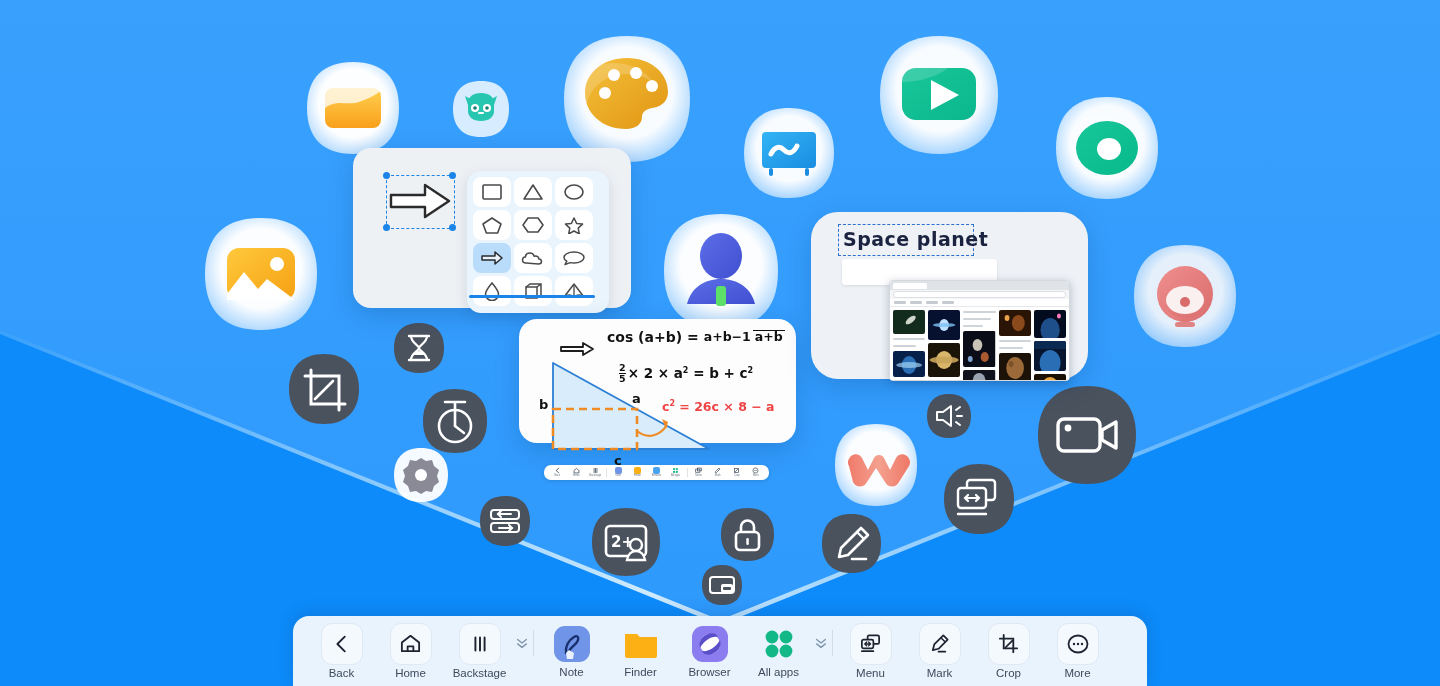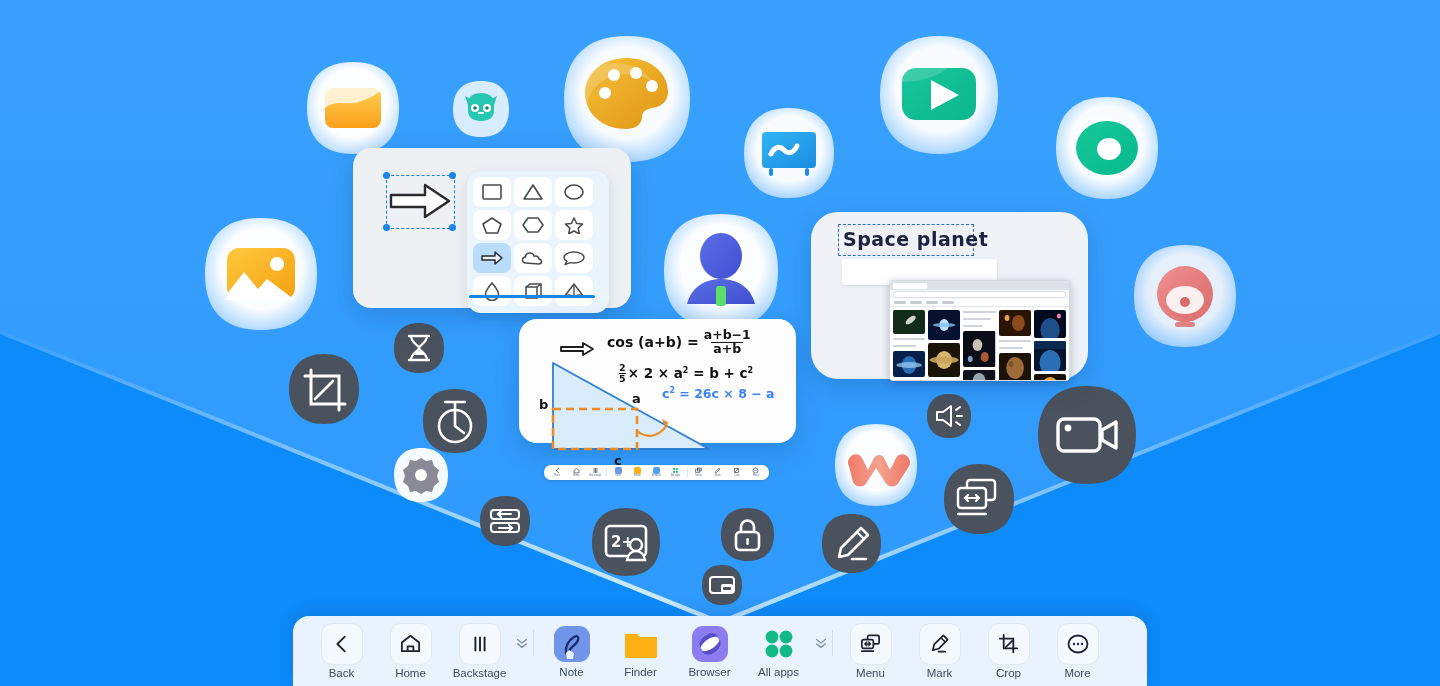--- a/index.html
+++ b/index.html
@@ -491,33 +491,33 @@
       <path d="M34 44 L190 130 L34 130 Z" fill="#d9ecfb" stroke="#2b7fd4" stroke-width="1.8" stroke-linejoin="round"></path>
 
       <path d="M34 90 H118 V130 H34 Z" fill="none" stroke="#ef8b22" stroke-width="2.6" stroke-dasharray="8 5"></path>
 
       <path d="M118 112c10 8 22 6 30-6" fill="none" stroke="#ef8b22" stroke-width="2.2"></path>
       <path d="M143 100l6 3-2 7z" fill="#ef8b22"></path>
     </svg>
 
     <div class="wb-eq" style="left:88px;top:10px;font-size:14px;font-weight:600;display:flex;align-items:center;gap:3px;">
       <span>cos (a+b) =</span>
-      <span style="display:inline-flex;flex-direction:column;align-items:center;line-height:1.02;font-size:12.5px;">
+      <span style="display:inline-flex;flex-direction:row;align-items:center;line-height:1.02;font-size:12.5px;">
         <span style="padding:0 2px;">a+b−1</span>
         <span style="border-top:1.6px solid #111;padding:0 2px;">a+b</span>
       </span>
     </div>
     <div class="wb-eq" style="left:100px;top:44px;font-size:13.5px;font-weight:600;display:flex;align-items:center;gap:2px;">
       <span style="display:inline-flex;flex-direction:column;align-items:center;line-height:1;font-size:9.5px;">
         <span>2</span>
           <span style="border-top:1.4px solid #111;">5</span>
       </span>
       <span>× 2 × a<sup style="font-size:8px;">2</sup> = b + c<sup style="font-size:8px;">2</sup></span>
     </div>
-    <div class="wb-eq" style="left:143px;top:67px;font-size:12.5px;font-weight:700;color:#3b82f6;">
+    <div class="wb-eq" style="left:143px;top:80px;font-size:12.5px;font-weight:700;color:#ef4444;">
       c<sup style="font-size:8px;">2</sup> = 26c × 8 − a
     </div>
     <div class="wb-eq" style="left:20px;top:78px;font-size:13px;font-weight:600;">b</div>
     <div class="wb-eq" style="left:113px;top:72px;font-size:13px;font-weight:600;">a</div>
     <div class="wb-eq" style="left:95px;top:134px;font-size:13px;font-weight:600;">c</div>
 
     <div class="mini-dock" style="left:25px;top:146px;width:225px;height:15px;box-sizing:border-box;">
       <div class="mini-item">
         <svg width="7" height="7" viewBox="0 0 10 10">
             <path d="M6.5 2L3 5l3.5 3" fill="none" stroke="#3c4a5a" stroke-width="1.2" stroke-linecap="round"></path>

